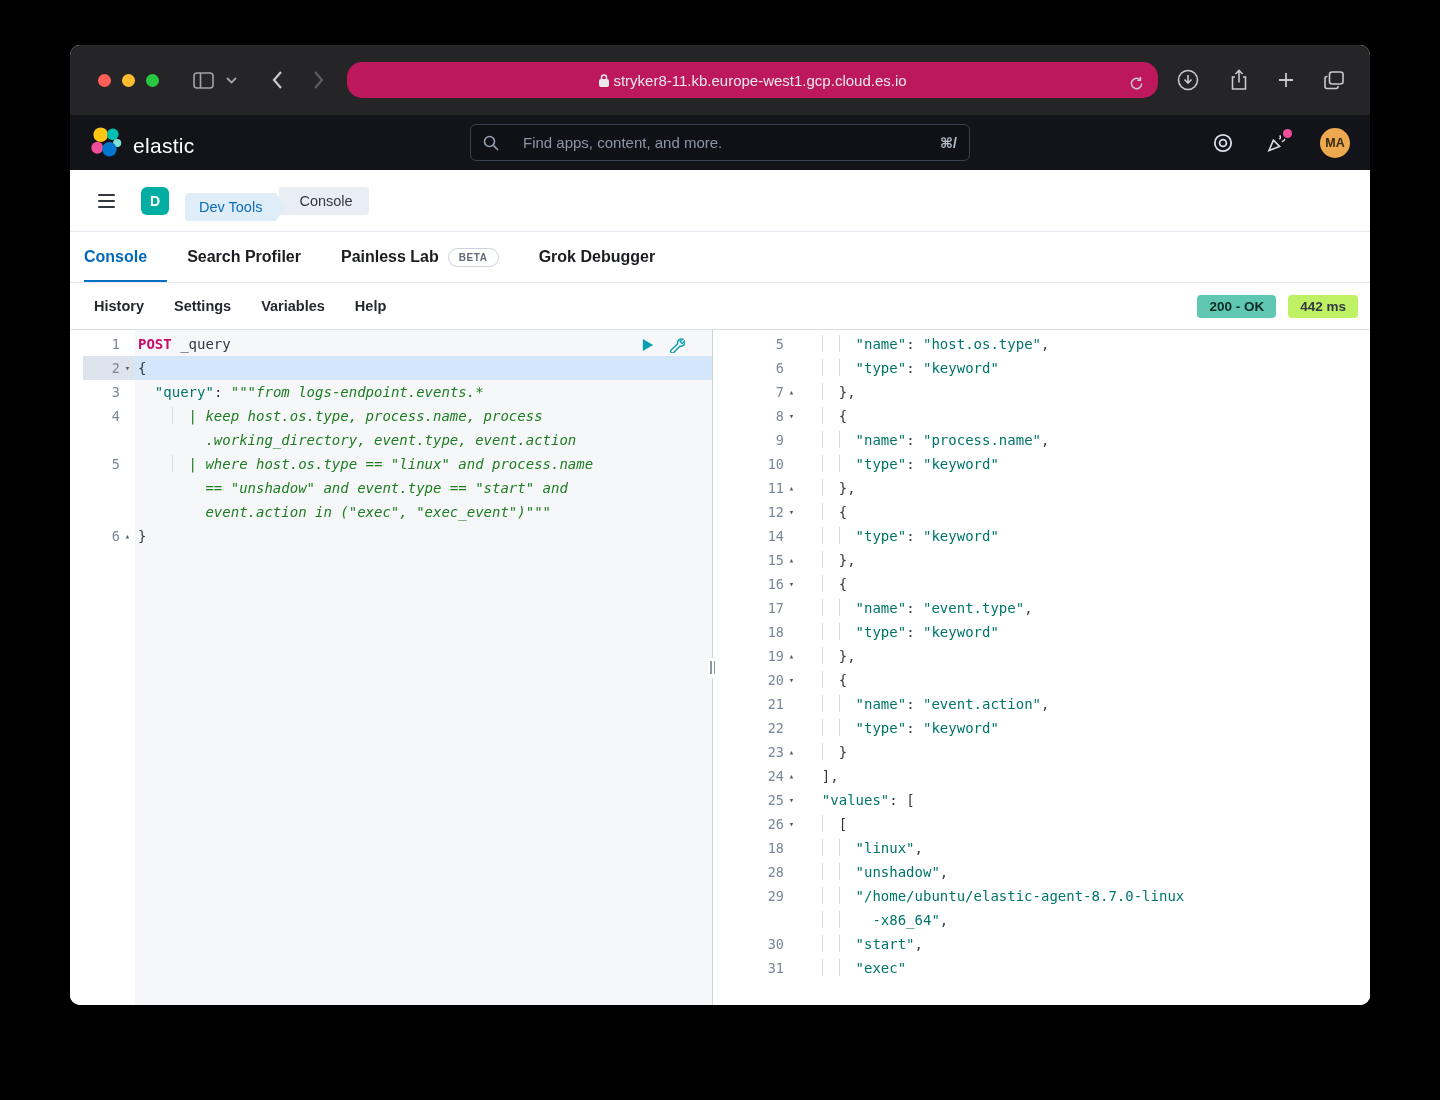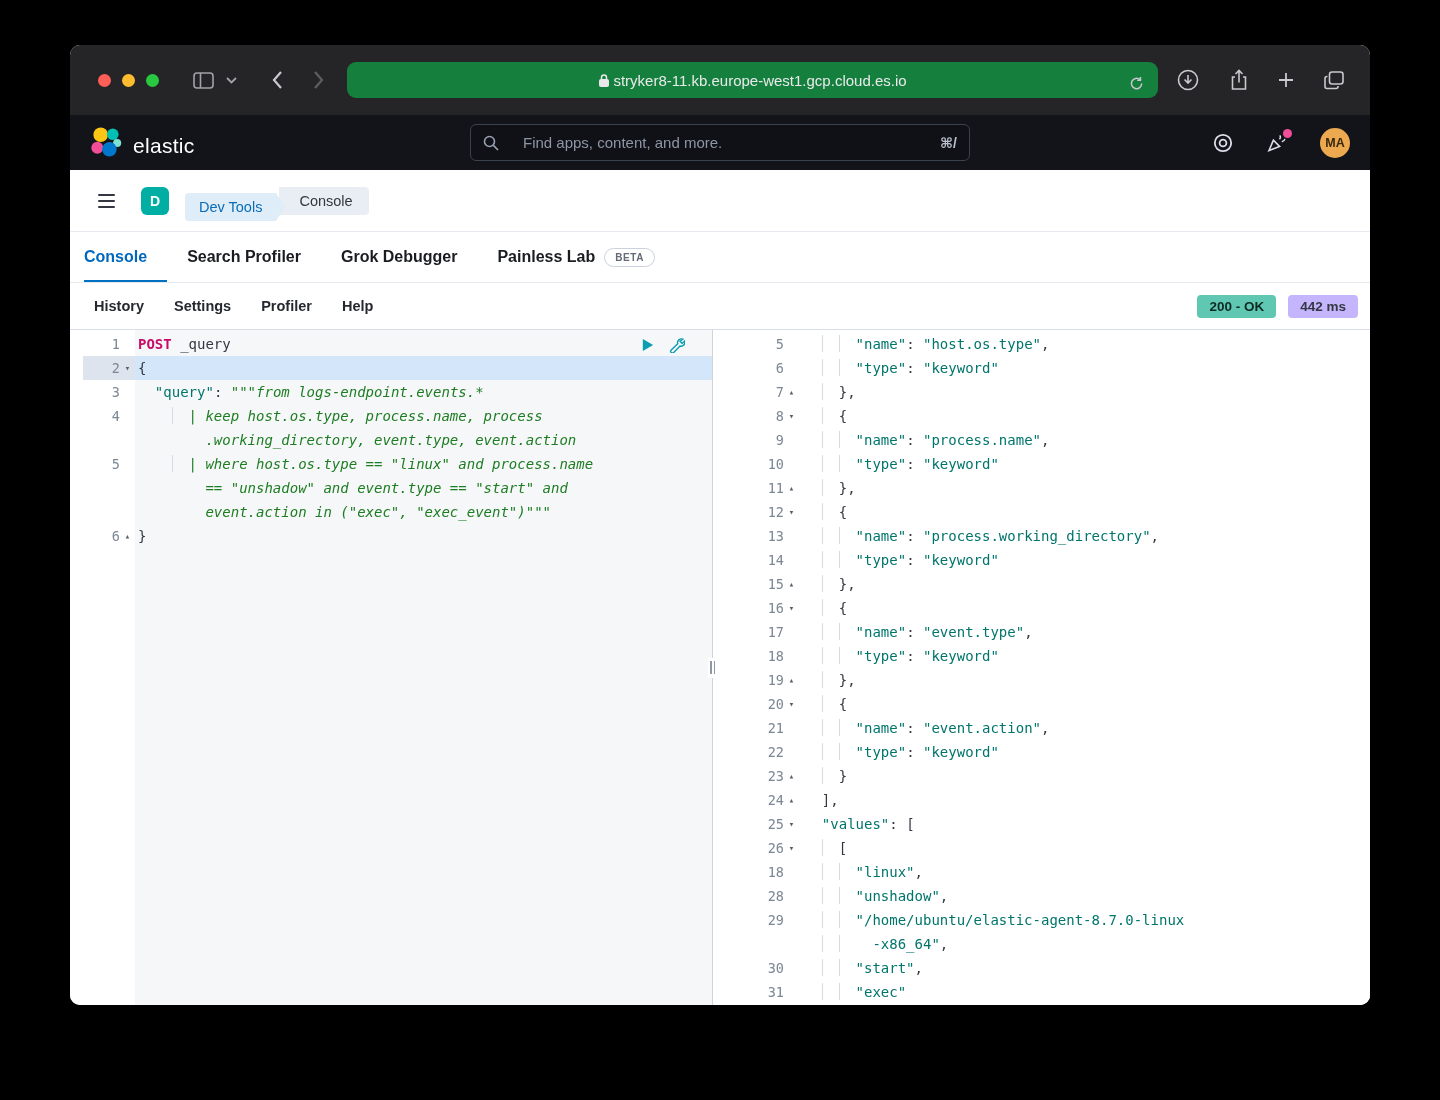--- a/index.html
+++ b/index.html
@@ -14,21 +14,21 @@
 
   
   .chrome { height:70px; flex:none; background:#252527; display:flex; align-items:center; padding:0 18px; }
   .lights { display:flex; gap:11px; margin-left:10px; }
   .light { width:13px; height:13px; border-radius:50%; }
   .light.close { background:#FF5F57; } .light.min { background:#FEBC2E; } .light.zoom { background:#28C840; }
   .chrome-btn { display:flex; align-items:center; justify-content:center; background:none; border:none; padding:4px; cursor:default; }
   .sidebar-group { margin-left:30px; display:flex; align-items:center; gap:4px; }
   .nav-group { margin-left:26px; display:flex; align-items:center; gap:22px; }
   .urlbar {
-    flex:1; max-width:820px; height:36px; margin:0 14px 0 18px; background:#15803d; border-radius:9px;
+    flex:1; max-width:820px; height:36px; margin:0 14px 0 18px; background:#be185d; border-radius:15px;
     display:flex; align-items:center; justify-content:center; gap:3px; position:relative;
     color:#E9E9EB; font-size:15px;
   }
   .urlbar .reload { position:absolute; right:10px; top:10px; }
   .right-icons { display:flex; align-items:center; gap:22px; margin-right:4px; }
 
   
   .eheader { height:55px; flex:none; background:#131419; display:flex; align-items:center; padding:0 20px; }
   .brand-group { flex:1; display:flex; align-items:flex-end; gap:10px; }
   .brand-text { color:#fff; font-size:21px; font-weight:500; letter-spacing:.3px; }
@@ -81,21 +81,21 @@
     margin-left:9px; align-self:center; border:1px solid #CBD2DD; border-radius:10px; padding:3px 10px;
     font-size:10px; font-weight:700; letter-spacing:.6px; color:#646A77;
   }
 
   
   .toolrow { height:47px; flex:none; display:flex; align-items:center; padding:0 12px 0 24px; border-bottom:1px solid #D8DDE6; gap:30px; }
   .tool-link { background:none; border:none; font-size:14.5px; font-weight:700; color:#25282F; padding:0; }
   .tool-right { margin-left:auto; display:flex; gap:12px; }
   .badge { font-size:13.5px; font-weight:600; padding:4px 12px; border-radius:4px; }
   .badge-ok { background:#5FC7B2; color:#0D2B24; }
-  .badge-ms { background:#c4b5fd; color:#343741; }
+  .badge-ms { background:#bef264; color:#343741; }
 
   
   .editor { flex:1; display:flex; background:#fff; padding-left:13px; overflow:hidden; }
   .request-panel {
     flex:none; width:629px; position:relative; padding-top:2px;
     background:linear-gradient(to right, #ffffff 52px, #F6F7F9 52px);
   }
   .split { flex:none; width:1px; background:#CFD4DC; position:relative; }
   .split-handle {
     position:absolute; top:50%; left:-4px; transform:translateY(-50%);
@@ -251,31 +251,31 @@
     <button class="dep-badge">D</button>
     <div class="crumbs">
       <span class="crumb crumb-dev">Dev Tools</span>
       <span class="crumb crumb-console">Console</span>
     </div>
   </div>
 
   <div class="tabsrow">
     <button class="tab active">Console</button>
     <button class="tab">Search Profiler</button>
-    <button class="tab">Grok Debugger</button>
     <button class="tab">
       <span>Painless Lab</span>
       <span class="beta">BETA</span>
     </button>
+    <button class="tab">Grok Debugger</button>
   </div>
 
   <div class="toolrow">
     <button class="tool-link">History</button>
     <button class="tool-link">Settings</button>
-    <button class="tool-link">Profiler</button>
+    <button class="tool-link">Variables</button>
     <button class="tool-link">Help</button>
     <div class="tool-right">
       <span class="badge badge-ok">200 - OK</span>
       <span class="badge badge-ms">442 ms</span>
     </div>
   </div>
 
   <div class="editor">
     <div class="request-panel" id="request-panel">
       <div class="req-actions">
@@ -412,27 +412,20 @@
         </div>
         <div class="code-row">
           <span class="gutter-cell">
             <span class="lnum">12</span>
             <span class="fold">▾</span>
           </span>
           <span class="code-cell"><span class="tk-p">  </span><span class="iguide"></span><span class="tk-p">{</span></span>
         </div>
         <div class="code-row">
           <span class="gutter-cell">
-            <span class="lnum">13</span>
-            <span class="fold"></span>
-          </span>
-          <span class="code-cell"><span class="tk-p">  </span><span class="iguide"></span><span class="iguide"></span><span class="tk-k">"name"</span><span class="tk-p">: </span><span class="tk-s">"process.working_directory"</span><span class="tk-p">,</span></span>
-        </div>
-        <div class="code-row">
-          <span class="gutter-cell">
             <span class="lnum">14</span>
             <span class="fold"></span>
           </span>
           <span class="code-cell"><span class="tk-p">  </span><span class="iguide"></span><span class="iguide"></span><span class="tk-k">"type"</span><span class="tk-p">: </span><span class="tk-s">"keyword"</span></span>
         </div>
         <div class="code-row">
           <span class="gutter-cell">
             <span class="lnum">15</span>
             <span class="fold">▴</span>
           </span>

